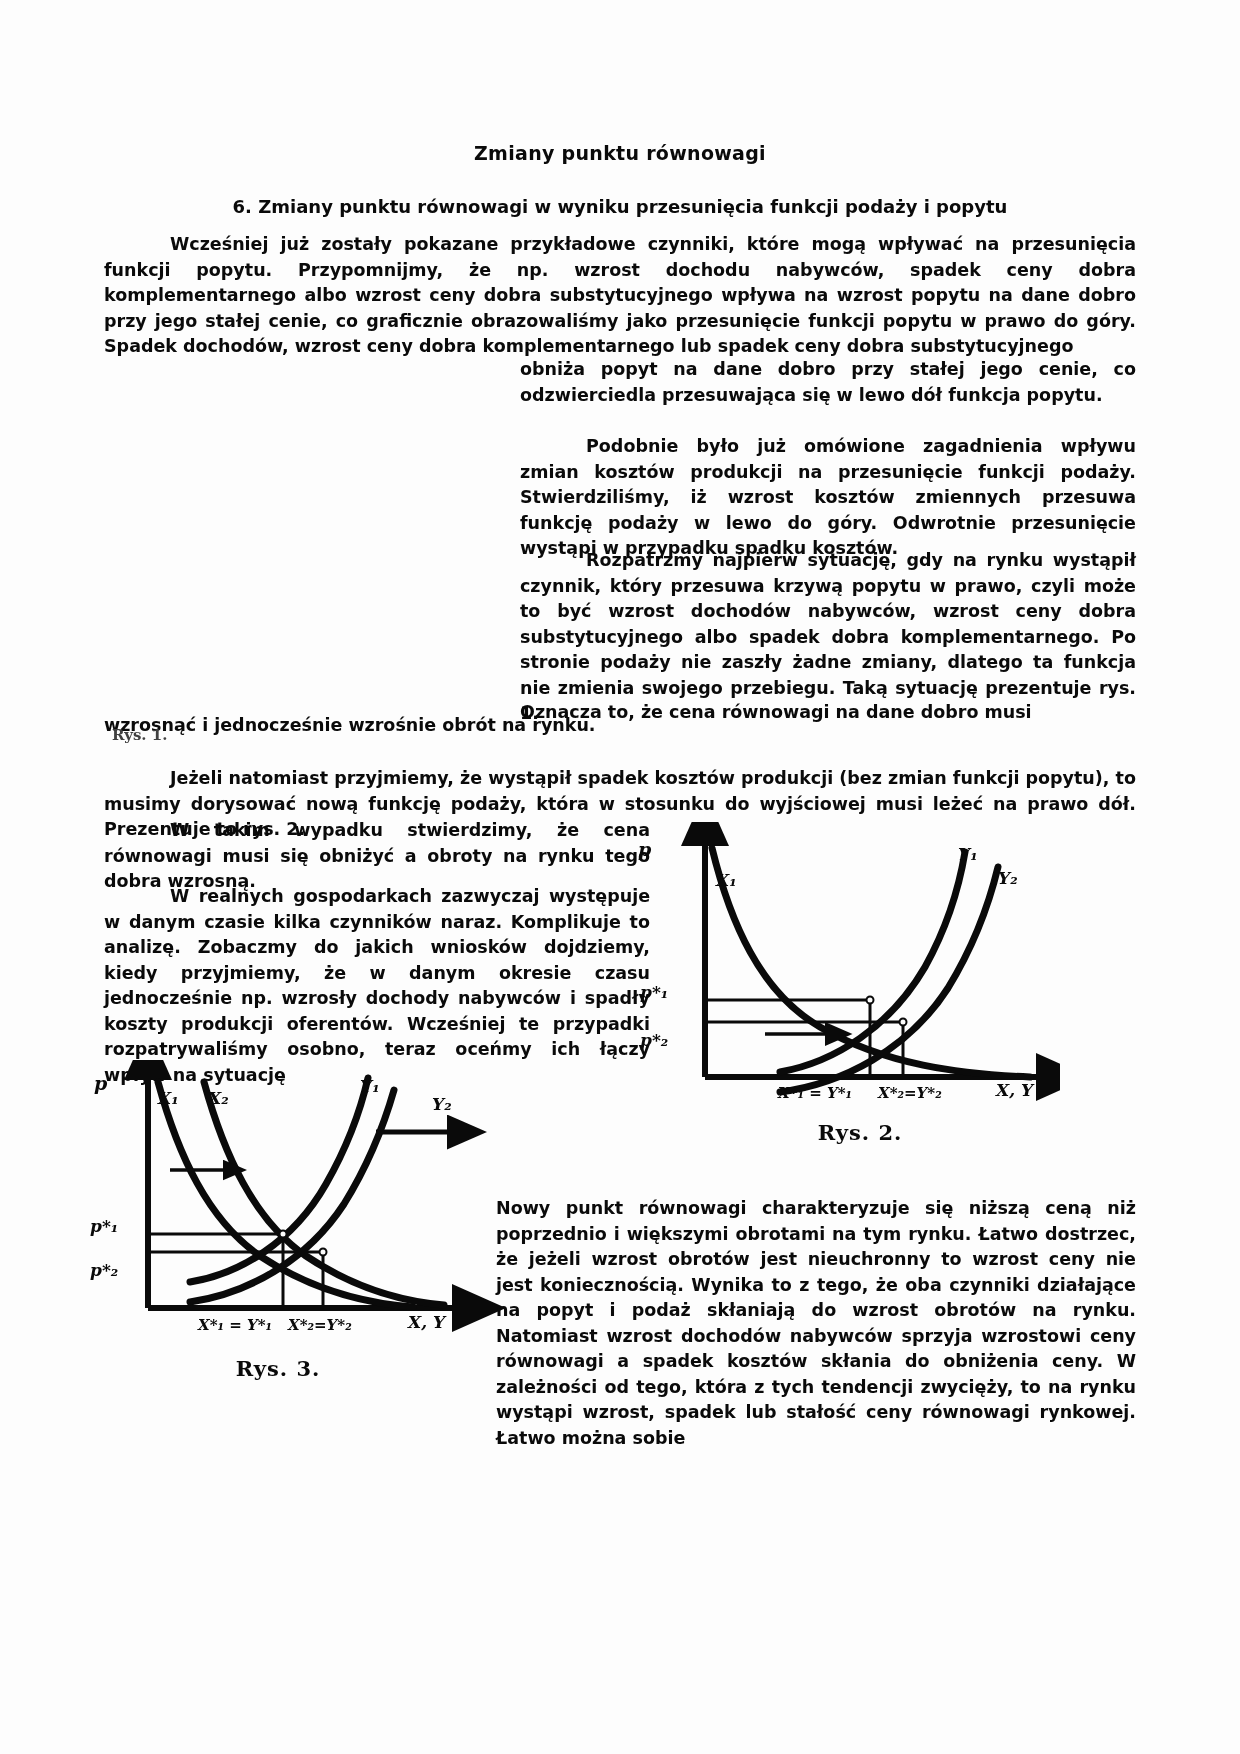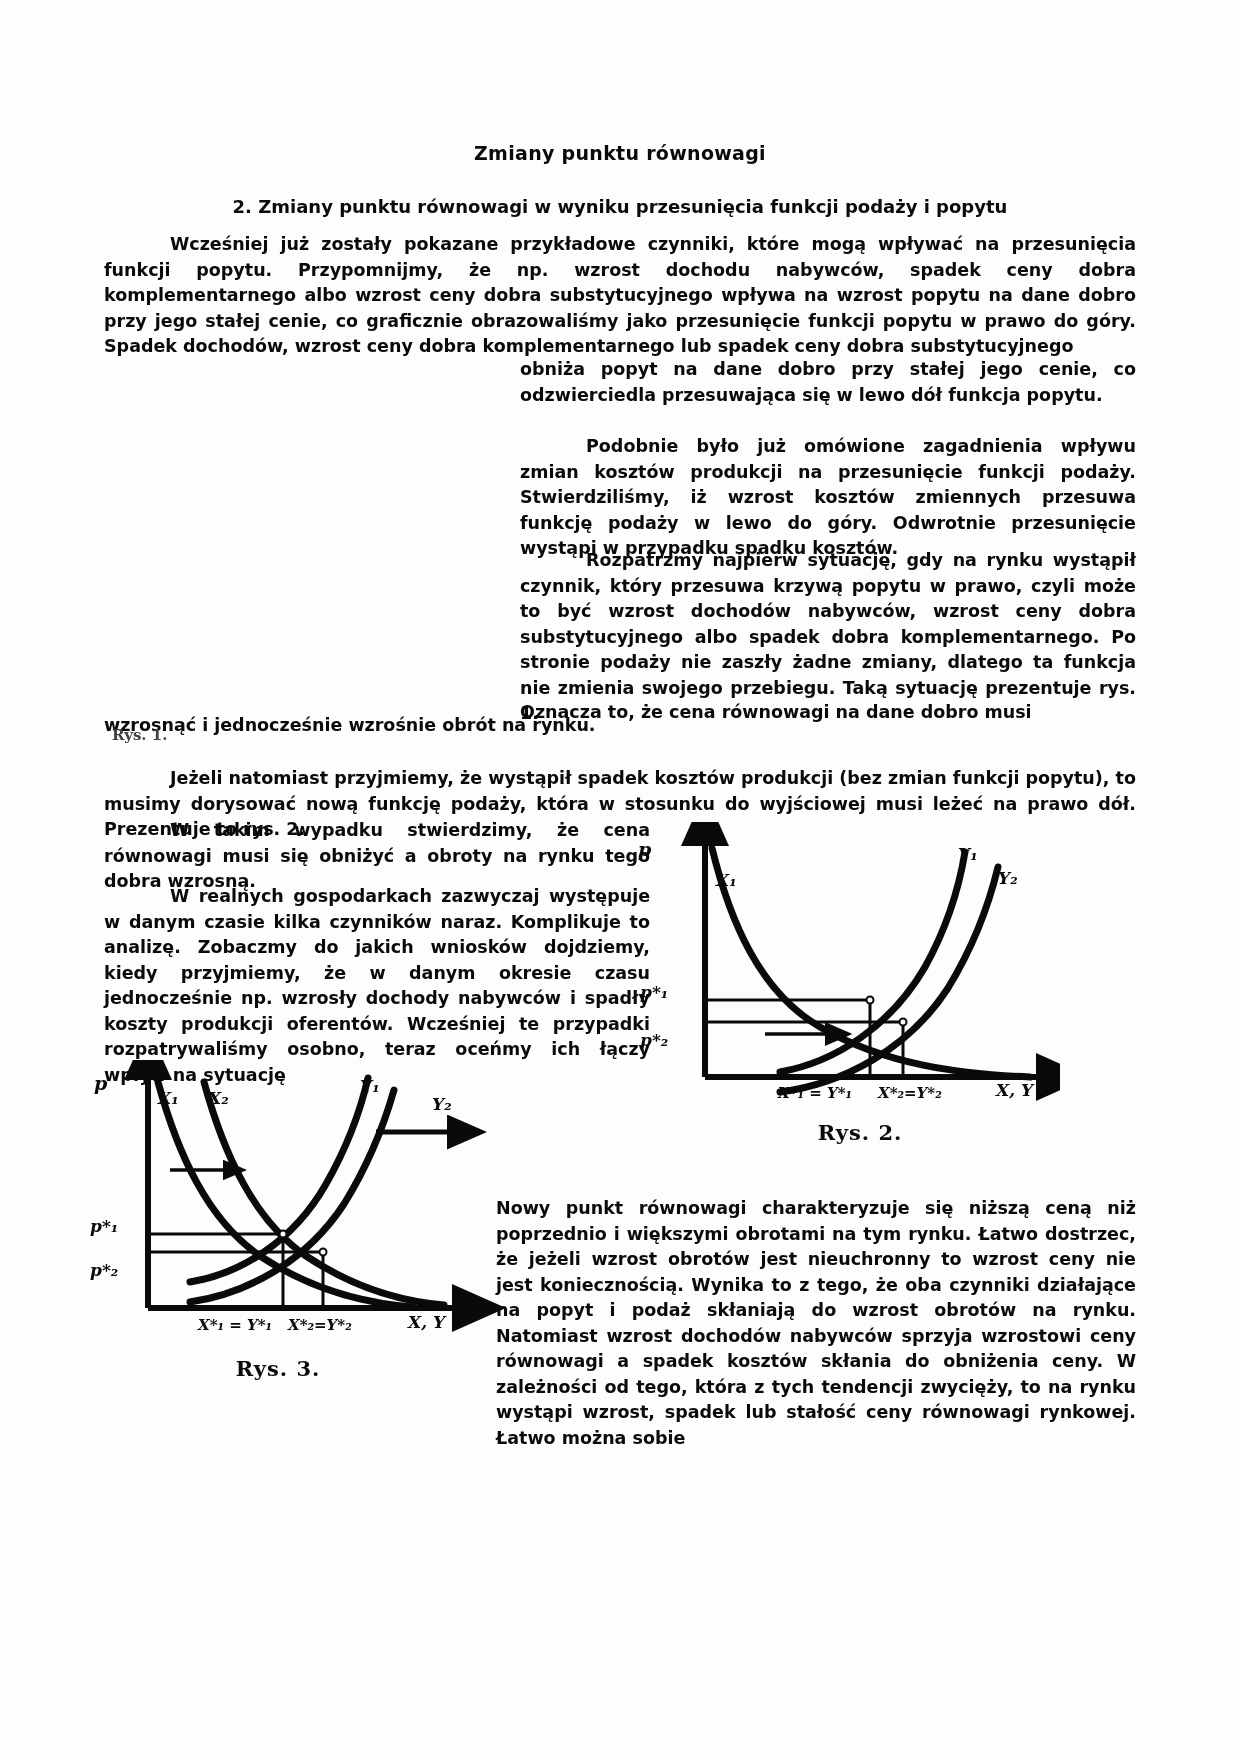--- a/index.html
+++ b/index.html
@@ -64,21 +64,21 @@
     font-family:"DejaVu Serif", serif; font-size:15px; font-weight:bold;
     color:#404040;
   }
 </style>
 </head>
 <body>
 
 <div class="page">
 
   <div class="doc-title">Zmiany punktu równowagi</div>
-  <div class="section-heading">2. Zmiany punktu równowagi w wyniku przesunięcia funkcji podaży i popytu</div>
+  <div class="section-heading">6. Zmiany punktu równowagi w wyniku przesunięcia funkcji podaży i popytu</div>
 
   <div id="blockA" class="para indent">Wcześniej już zostały pokazane przykładowe czynniki, które mogą wpływać na przesunięcia funkcji popytu. Przypomnijmy, że np. wzrost dochodu nabywców, spadek ceny dobra komplementarnego albo wzrost ceny dobra substytucyjnego wpływa na wzrost popytu na dane dobro przy jego stałej cenie, co graficznie obrazowaliśmy jako przesunięcie funkcji popytu w prawo do góry. Spadek dochodów, wzrost ceny dobra komplementarnego lub spadek ceny dobra substytucyjnego</div>
   <div id="blockB" class="para">obniża popyt na dane dobro przy stałej jego cenie, co odzwierciedla przesuwająca się w lewo dół funkcja popytu.</div>
   <div id="blockC" class="para indent">Podobnie było już omówione zagadnienia wpływu zmian kosztów produkcji na przesunięcie funkcji podaży. Stwierdziliśmy, iż wzrost kosztów zmiennych przesuwa funkcję podaży w lewo do góry. Odwrotnie przesunięcie wystąpi w przypadku spadku kosztów.</div>
   <div style="position:absolute;left:520px;top:548px;width:616px;" class="para indent">Rozpatrzmy najpierw sytuację, gdy na rynku wystąpił czynnik, który przesuwa krzywą popytu w prawo, czyli może to być wzrost dochodów nabywców, wzrost ceny dobra substytucyjnego albo spadek dobra komplementarnego. Po stronie podaży nie zaszły żadne zmiany, dlatego ta funkcja nie zmienia swojego przebiegu. Taką sytuację prezentuje rys. 1.</div>
   <div id="blockD" class="para">wzrosnąć i jednocześnie wzrośnie obrót na rynku.</div>
 
   <div style="position:absolute;left:520px;top:700px;width:616px;" class="para">Oznacza to, że cena równowagi na dane dobro musi</div>
   <div class="rys1-ghost">Rys. 1.</div>
 

